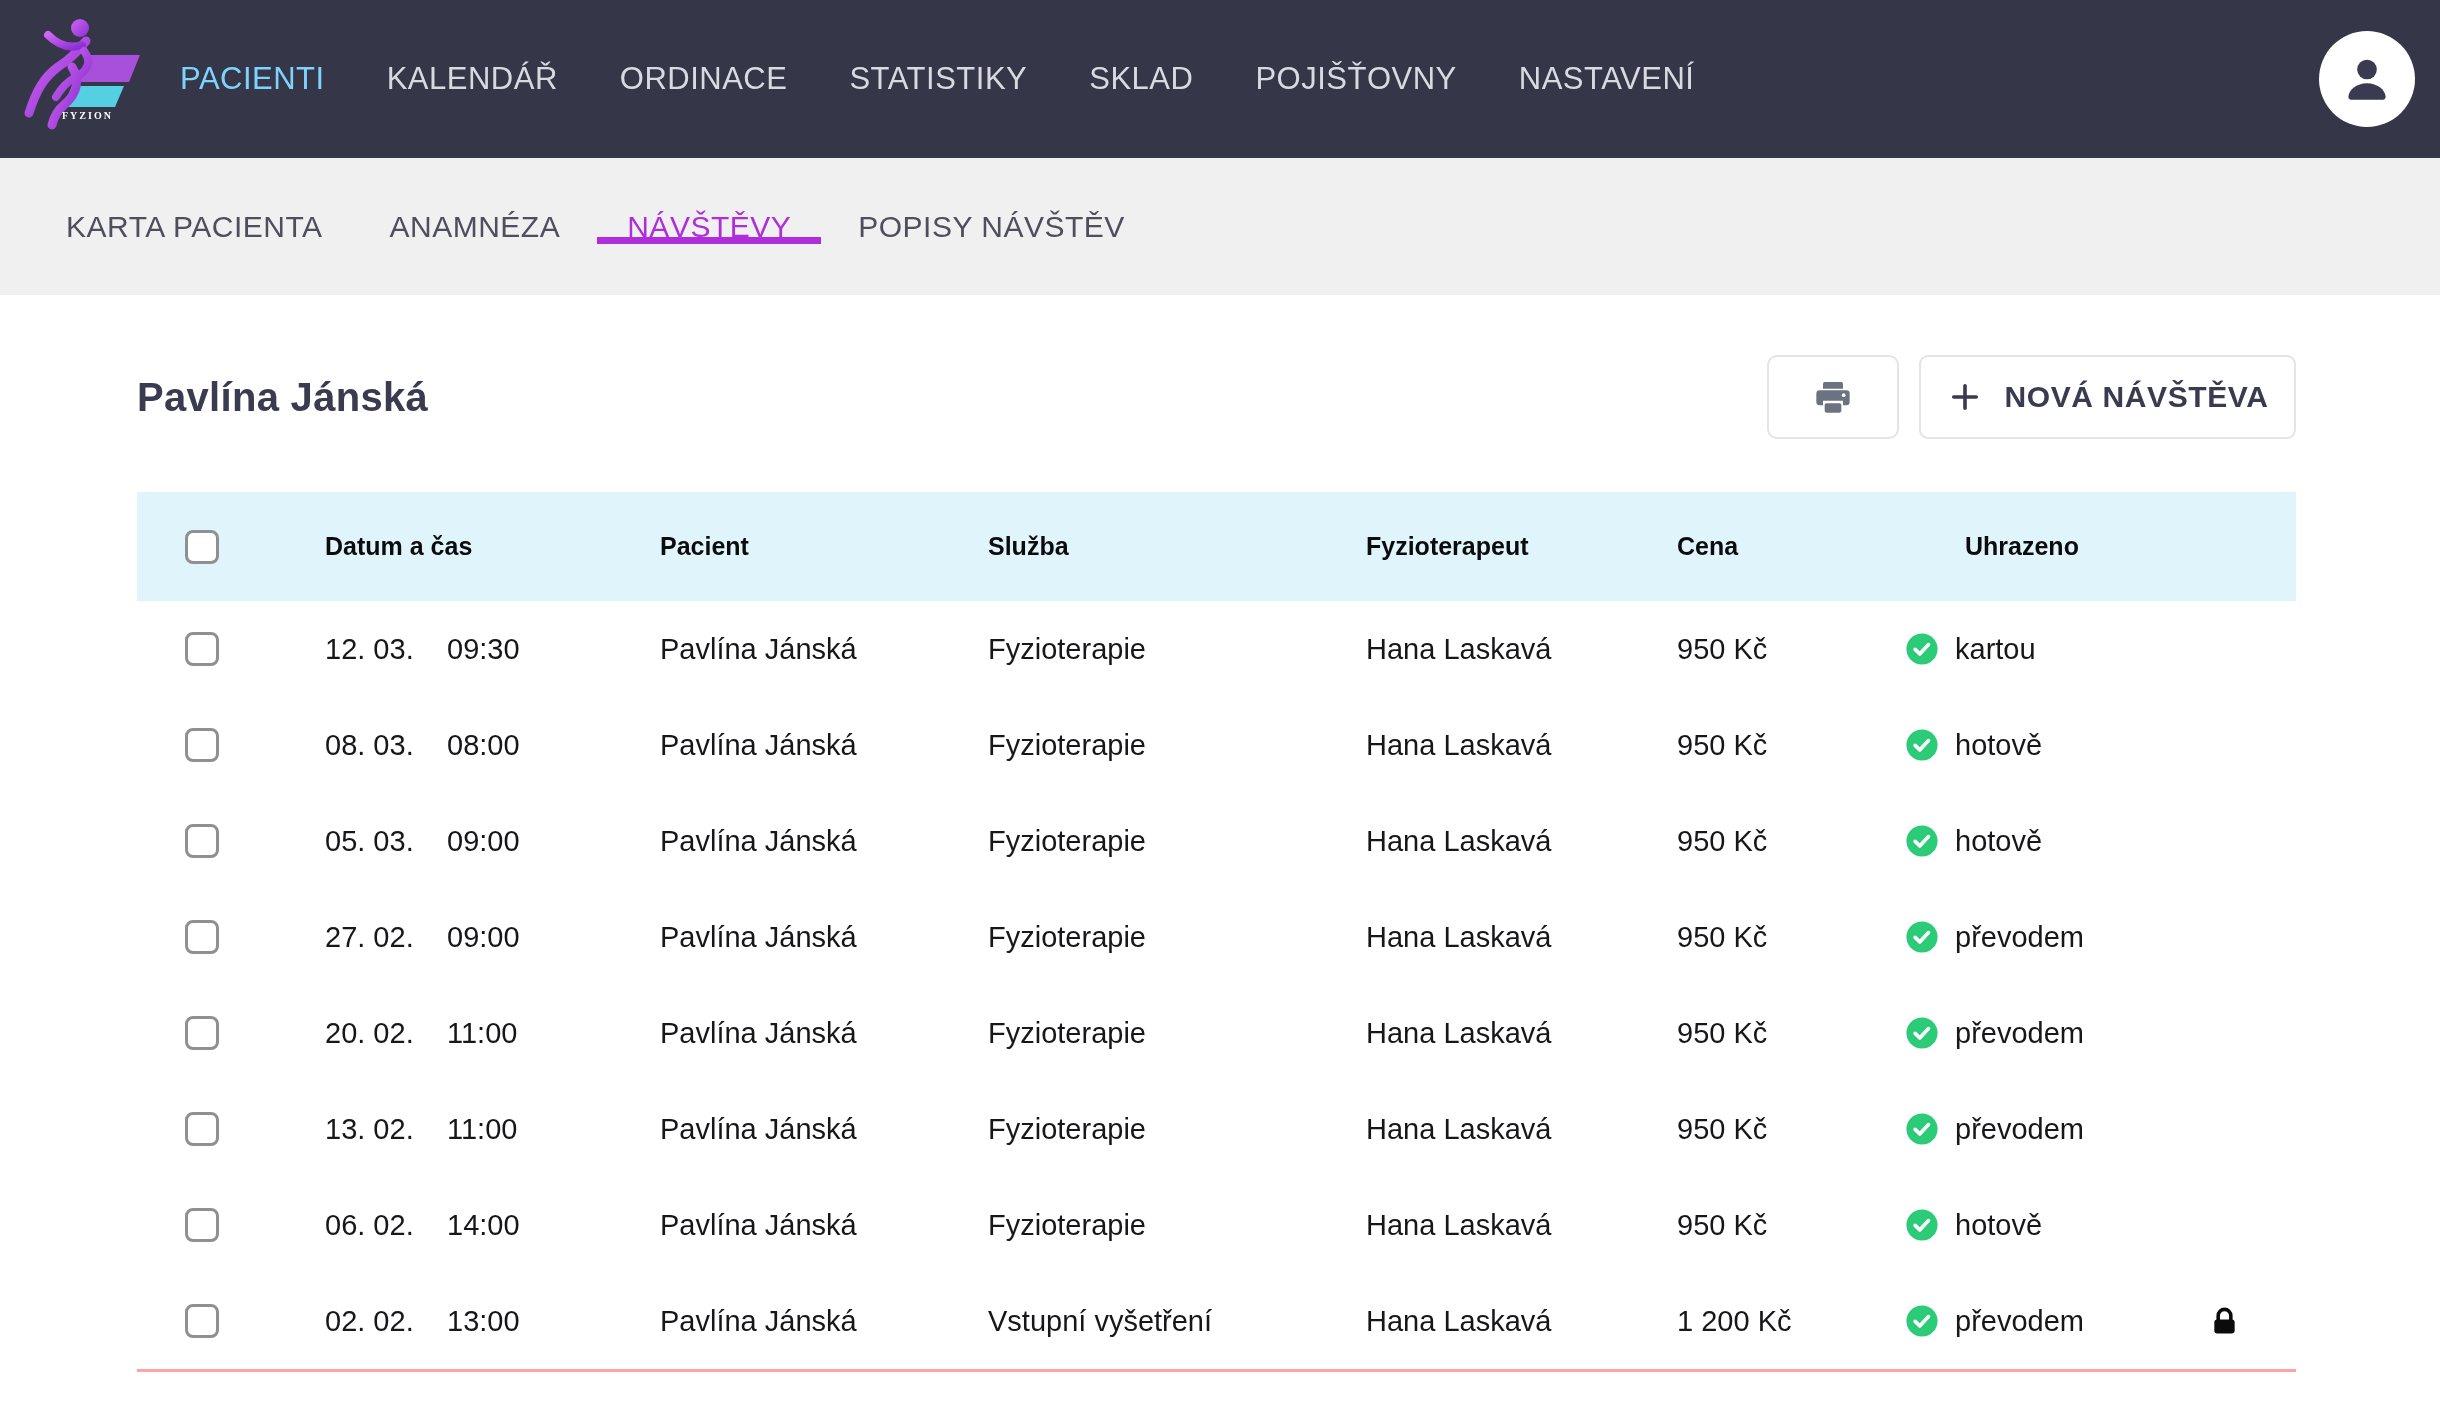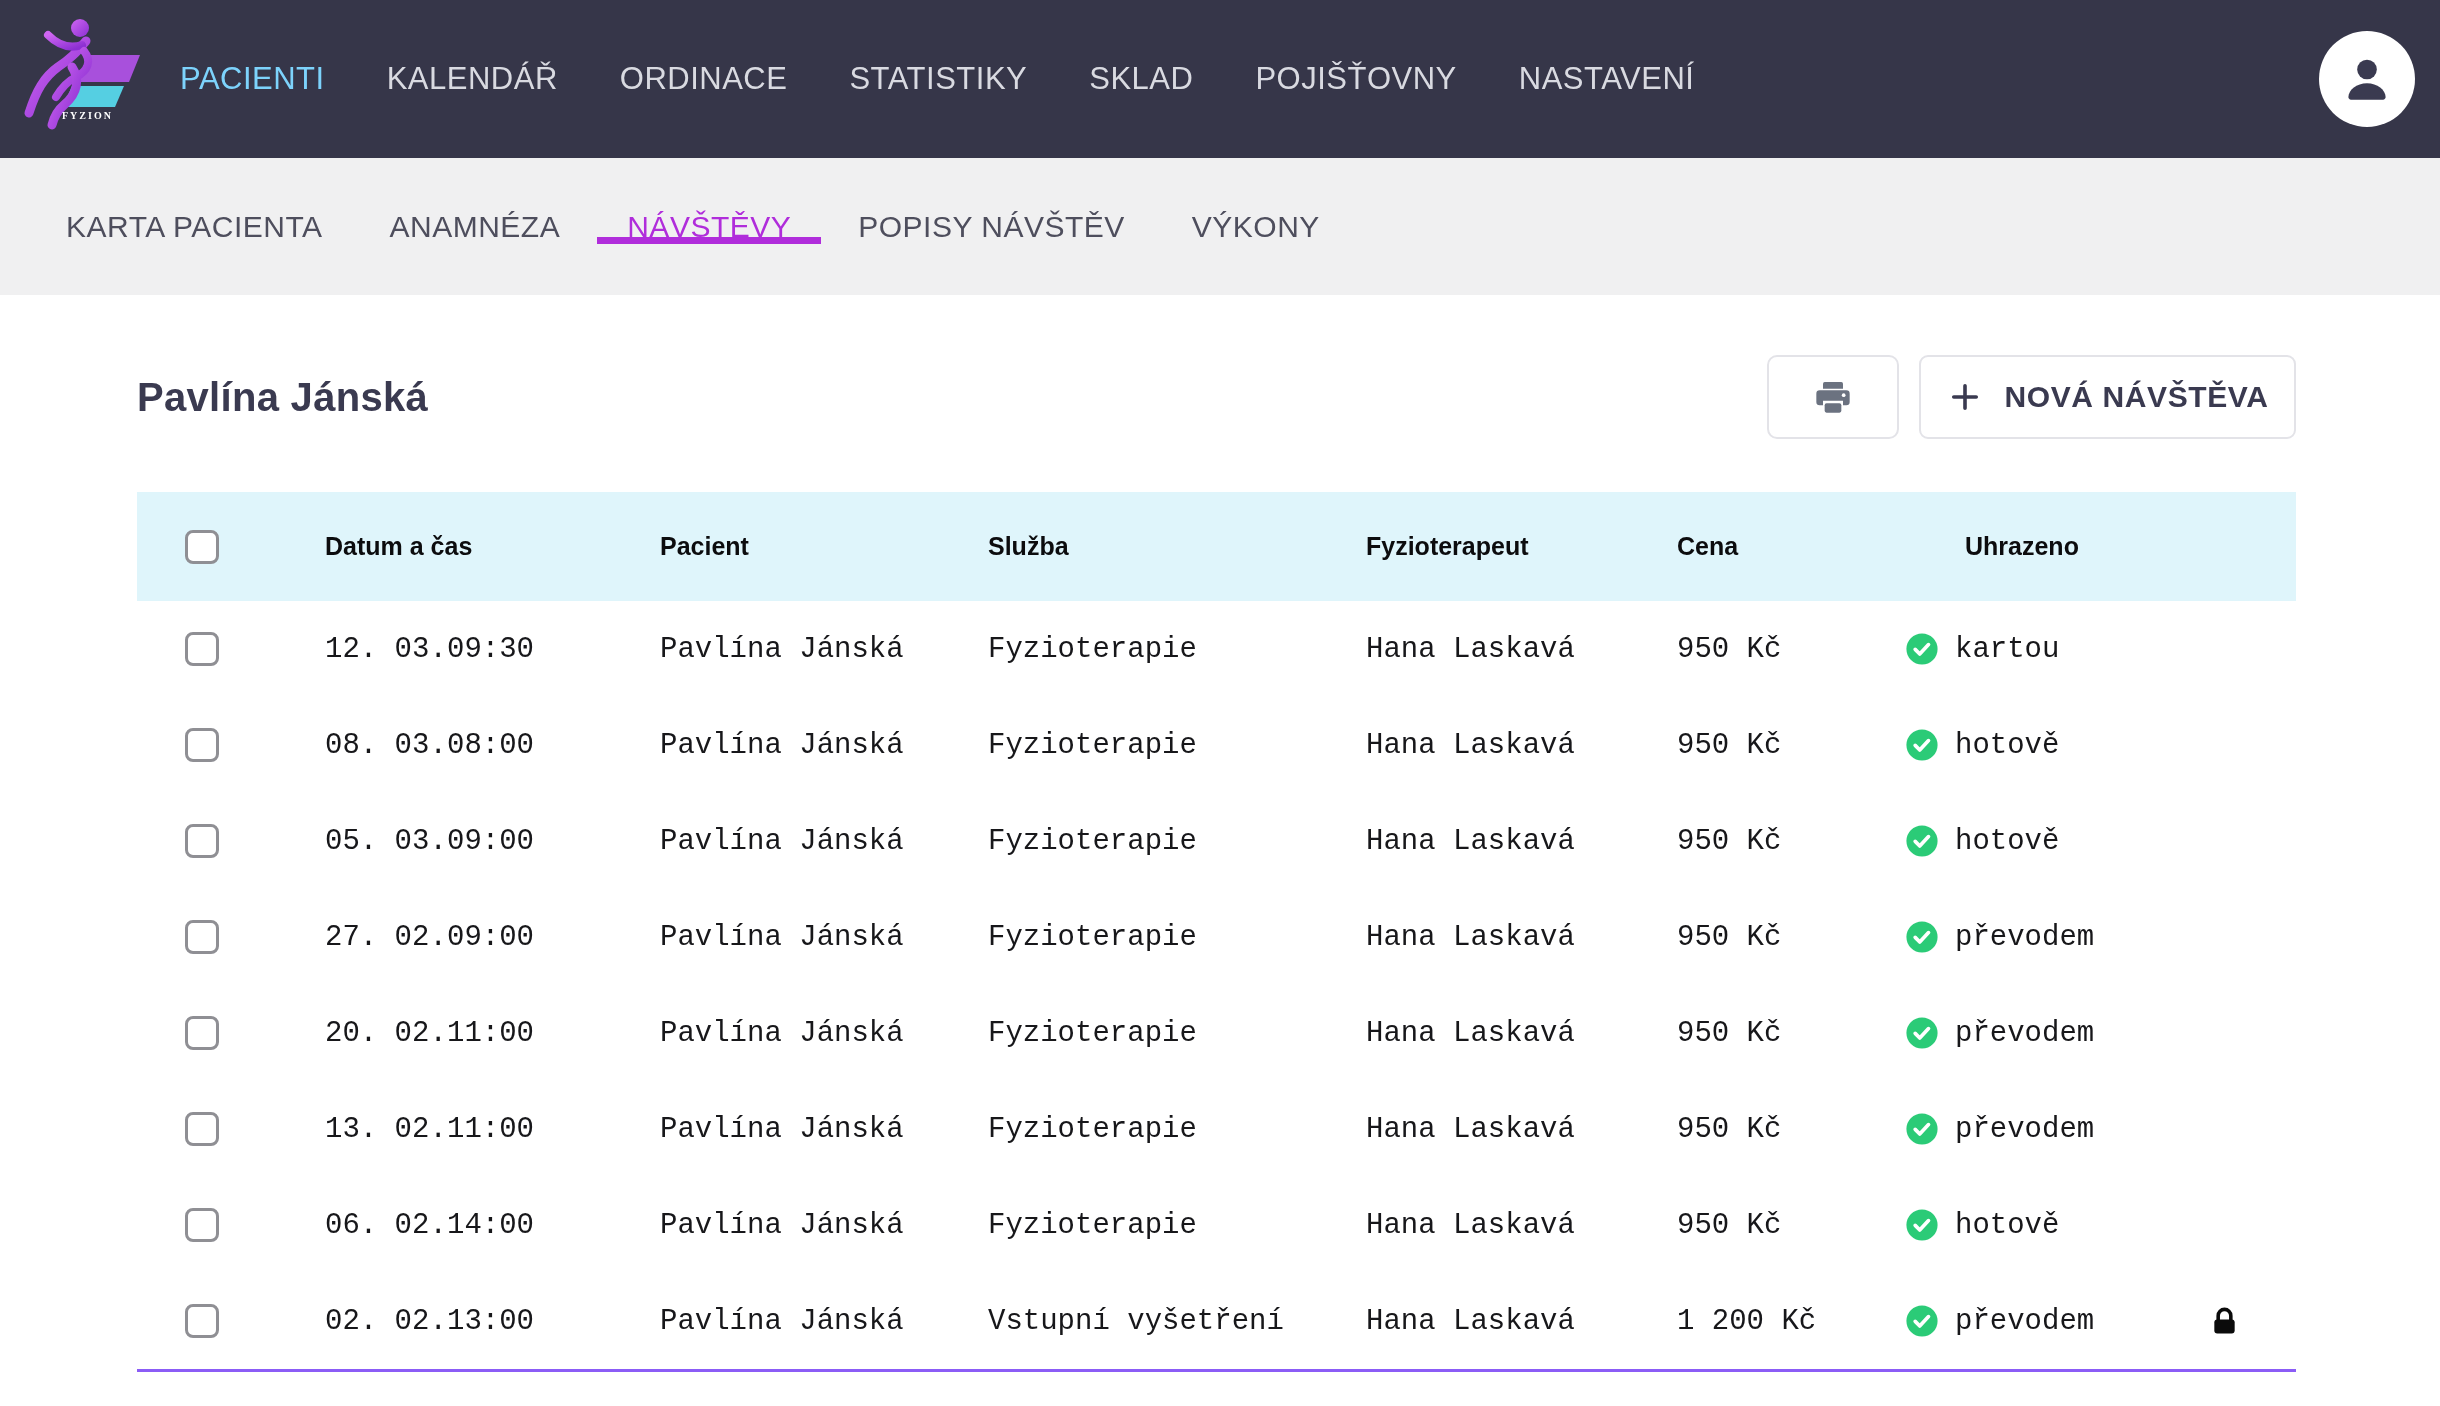--- a/index.html
+++ b/index.html
@@ -37,21 +37,21 @@
   .icon-btn svg { width:40px; height:40px; }
   .new-btn { width:377px; height:84px; gap:22px; font-size:30px; font-weight:bold; color:#3a3a50; letter-spacing:.6px;
              font-family:"Liberation Sans","DejaVu Sans",sans-serif;border-radius:9px; }
   .new-btn svg { width:36px; height:36px; }
 
   
   .table { margin-top:53px; }
   .thead, .trow { display:grid; grid-template-columns:188px 335px 328px 378px 311px 215px 1fr; align-items:center; }
   .thead { height:109px; background:#dff5fb; font-size:25px; font-weight:bold; color:#0c0c0e; }
   .trow { height:96px; font-size:29px; color:#17171a; }
-  .tbody { border-bottom:3px solid #8b5cf6;font-family:Liberation Mono, monospace; }
+  .tbody { border-bottom:3px solid #fca5a5; }
   .cb { padding-left:48px; }
   .checkbox { width:34px; height:34px; border:3px solid #8f8f94; border-radius:8px; background:#fff; cursor:pointer; }
   .date-cell { display:flex; }
   .date-cell .d { width:122px; display:inline-block; }
   .paid-cell { display:flex; align-items:center; gap:16px; padding-left:13px; }
   .paid-head { padding-left:73px; }
   .check-icon { width:34px; height:34px; flex:0 0 auto; display:flex; }
   .check-icon svg { width:34px; height:34px; }
   .lock { margin-left:auto; margin-right:55px; display:flex; }
   .lock svg { width:33px; height:35px; }
@@ -107,21 +107,20 @@
 <div class="tabbar">
 
     <div class="tab">KARTA PACIENTA</div>
 
     <div class="tab">ANAMNÉZA</div>
 
     <div class="tab active">NÁVŠTĚVY</div>
 
     <div class="tab">POPISY NÁVŠTĚV</div>
 
-    <div class="tab">VÝKONY</div>
   </div>
 
 <main>
   <div class="page-head">
     <h1>Pavlína Jánská</h1>
     <div class="actions">
       <button class="btn icon-btn">
         <svg viewBox="0 0 24 24" fill="#6b7280">
           <path d="M7 3h10a1 1 0 0 1 1 1v3H6V4a1 1 0 0 1 1-1z"></path>
           <path d="M4 8h16a2 2 0 0 1 2 2v5a2 2 0 0 1-2 2h-2v-2.8H6V17H4a2 2 0 0 1-2-2v-5a2 2 0 0 1 2-2z"></path>

